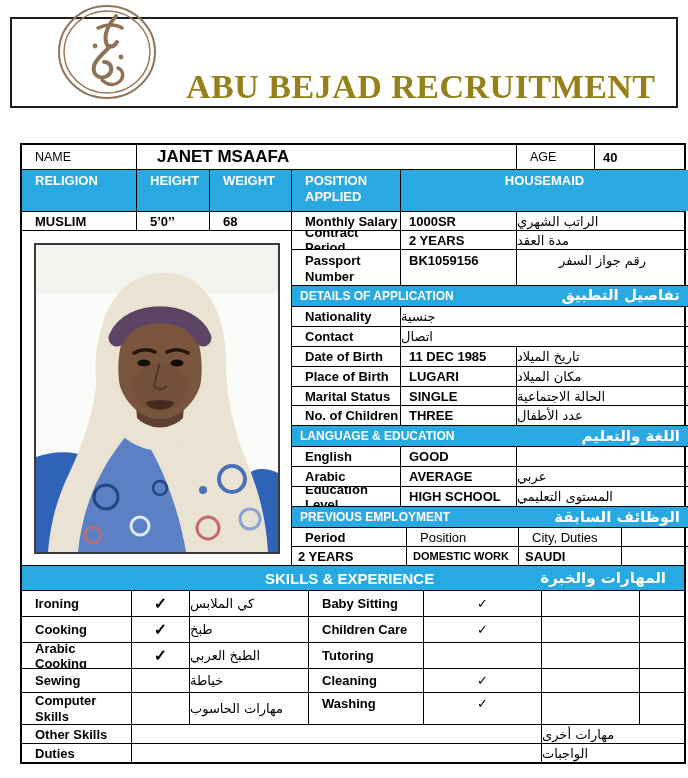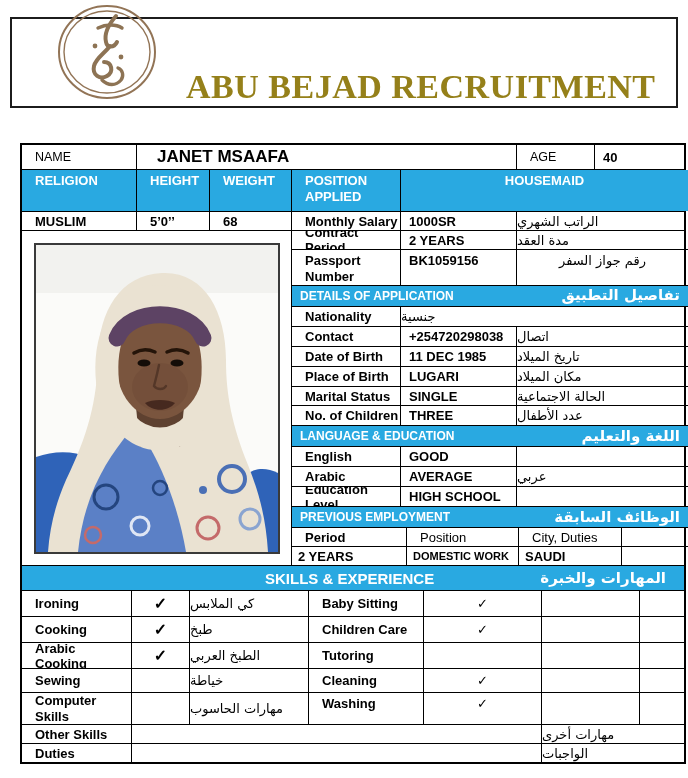--- a/index.html
+++ b/index.html
@@ -195,23 +195,20 @@
               <span class="lab">Nationality</span>
             </div>
           <div class="c endc arc" style="width:171px">
               <span class="ar">جنسية</span>
             </div>
         </div>
         <div class="row" style="height:20px">
           <div class="c" style="width:109px">
               <span class="lab">Contact</span>
             </div>
-          <div class="c" style="width:116px">
-              <span class="val">+254720298038</span>
-            </div>
           <div class="c endc arc" style="width:171px">
               <span class="ar">اتصال</span>
             </div>
         </div>
         <div class="row" style="height:20px">
           <div class="c" style="width:109px">
               <span class="lab">Date of Birth</span>
             </div>
           <div class="c" style="width:116px">
               <span class="val">11 DEC 1985</span>
@@ -278,20 +275,23 @@
               <span class="ar">عربي</span>
             </div>
         </div>
         <div class="row" style="height:20px">
           <div class="c" style="width:109px">
               <span class="lab">Education Level</span>
             </div>
           <div class="c" style="width:116px">
               <span class="val">HIGH SCHOOL</span>
             </div>
+          <div class="c endc arc" style="width:171px">
+              <span class="ar">المستوى التعليمي</span>
+            </div>
         </div>
 
         <div class="secbar blue">
           <span class="en">PREVIOUS EMPLOYMENT</span>
           <span class="sar">الوظائف السابقة</span>
         </div>
 
         <div class="row" style="height:19px">
           <div class="c" style="width:115px">
               <span class="lab">Period</span>

